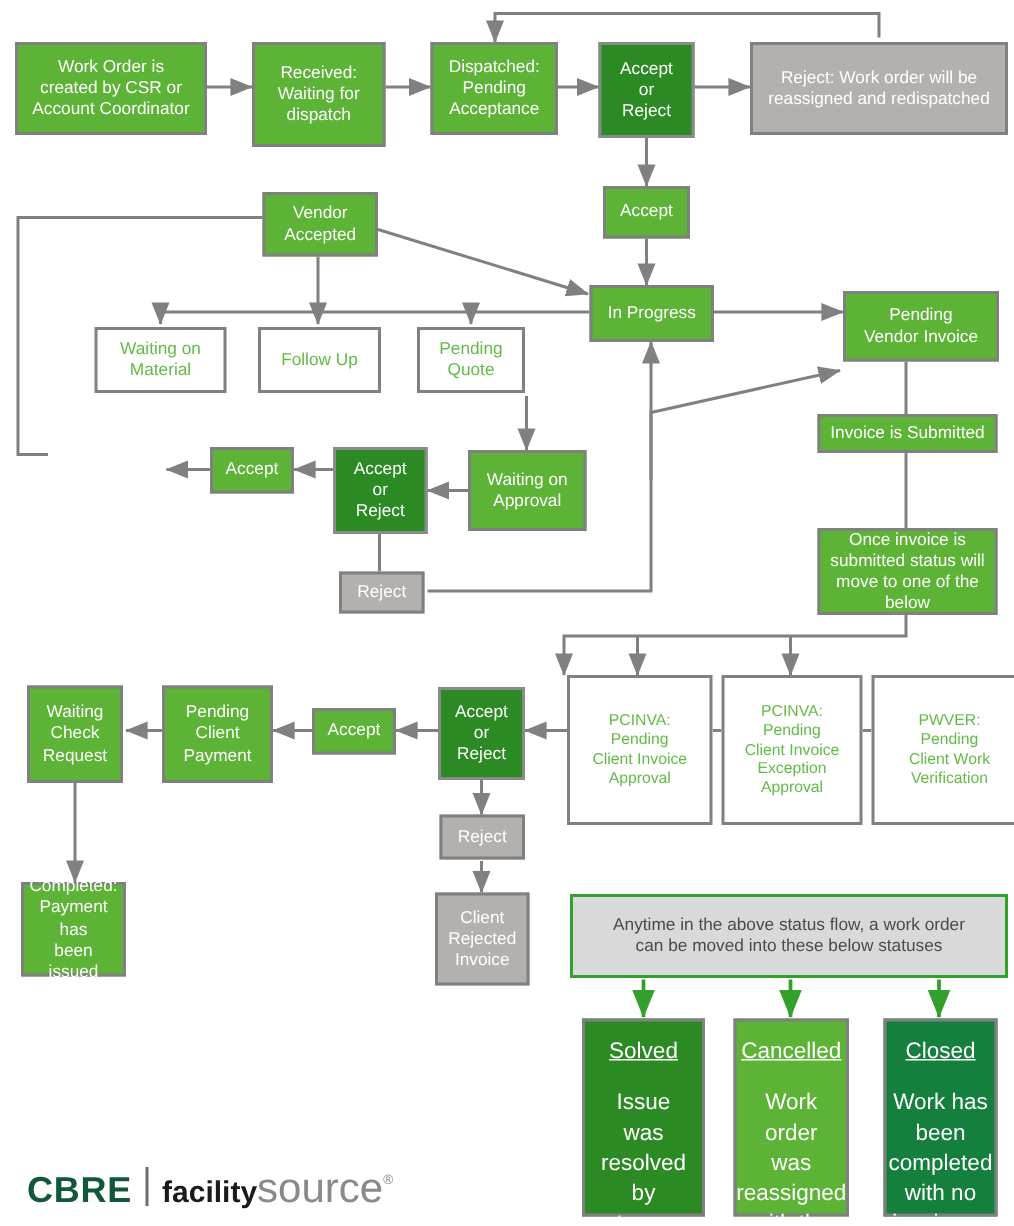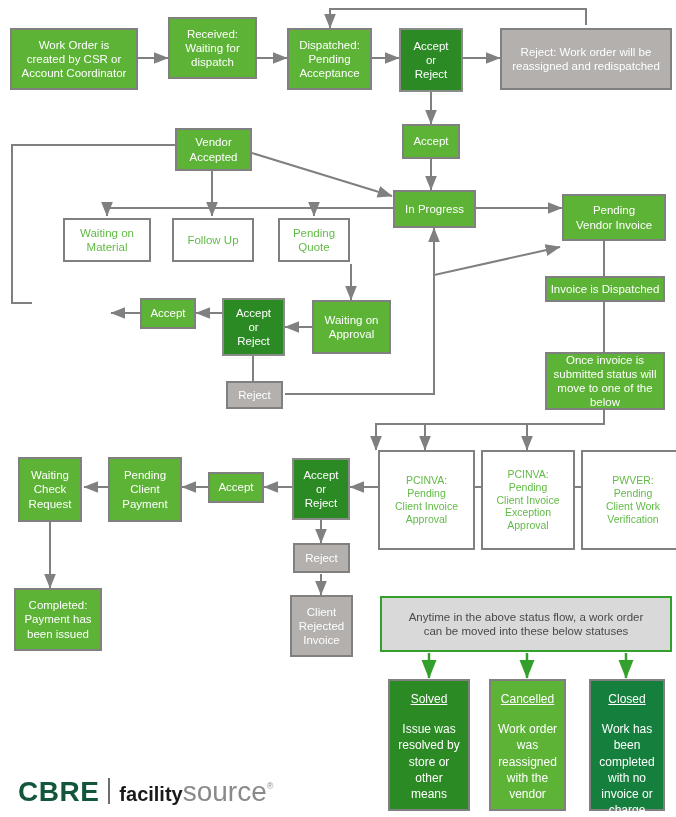--- a/index.html
+++ b/index.html
@@ -71,21 +71,21 @@
     position: absolute;
     box-sizing: border-box;
     border: 2px solid #808080;
     display: flex;
     flex-direction: column;
     align-items: center;
     justify-content: flex-start;
     padding-top: 10px;
     text-align: center;
     line-height: 1.35;
-    font-size: 12px;
+    font-size: 15px;
     z-index: 3;
   }
   .status-box .title {
     text-decoration: underline;
     font-weight: normal;
     margin-bottom: 14px;
   }
   .status-box .desc {
     white-space: pre-line;
     padding: 0 6px;
@@ -98,21 +98,21 @@
     position: absolute;
     left: 18px;
     top: 775px;
     display: flex;
     align-items: baseline;
     z-index: 4;
   }
   #logo .cbre {
     font-family: "Liberation Sans", sans-serif;
     font-weight: bold;
-    font-size: 28px;
+    font-size: 24px;
     letter-spacing: 0.5px;
     color: #12573A;
   }
   #logo .bar {
     display: inline-block;
     width: 2px;
     height: 26px;
     background: #6d6d6d;
     margin: 0 9px;
     position: relative;
@@ -220,21 +220,21 @@
       <path d="M626,653 L626,678" marker-end="url(#arrowg)"></path>
     </g>
   </svg>
 
   <div class="node green fs12" style="left:10px; top:28px; width:128px; height:62px;">
     <span>Work Order is
 created by CSR or
 Account Coordinator</span>
   </div>
 
-  <div class="node green fs12" style="left:168px; top:17px; width:89px; height:62px;">
+  <div class="node green fs12" style="left:168px; top:28px; width:89px; height:70px;">
     <span>Received:
 Waiting for
 dispatch</span>
   </div>
 
   <div class="node green fs12" style="left:287px; top:28px; width:85px; height:62px;">
     <span>Dispatched:
 Pending
 Acceptance</span>
   </div>
@@ -276,21 +276,21 @@
   <div class="node white fs12" style="left:172px; top:218px; width:82px; height:44px;">
     <span>Follow Up</span>
   </div>
 
   <div class="node white fs12" style="left:278px; top:218px; width:72px; height:44px;">
     <span>Pending
 Quote</span>
   </div>
 
   <div class="node green fs12" style="left:545px; top:276px; width:120px; height:26px;">
-    <span>Invoice is Dispatched</span>
+    <span>Invoice is Submitted</span>
   </div>
 
 
   <div class="node green fs12" style="left:140px; top:298px; width:56px; height:31px;">
     <span>Accept</span>
   </div>
 
   <div class="node darkgreen fs12" style="left:222px; top:298px; width:63px; height:58px;">
     <span>Accept
 or
@@ -360,21 +360,21 @@
   <div class="node gray fs12" style="left:293px; top:543px; width:57px; height:30px;">
     <span>Reject</span>
   </div>
 
   <div class="node gray fs12" style="left:290px; top:595px; width:63px; height:62px;">
     <span>Client
 Rejected
 Invoice</span>
   </div>
 
-  <div class="node green fs12" style="left:14px; top:588px; width:88px; height:63px;">
+  <div class="node green fs12" style="left:14px; top:588px; width:70px; height:63px;">
     <span>Completed:
 Payment has
 been issued</span>
   </div>
 
   <div class="node lightgray-note fs12" style="left:380px; top:596px; width:292px; height:56px;">
     <span>Anytime in the above status flow, a work order
 can be moved into these below statuses</span>
   </div>
 

